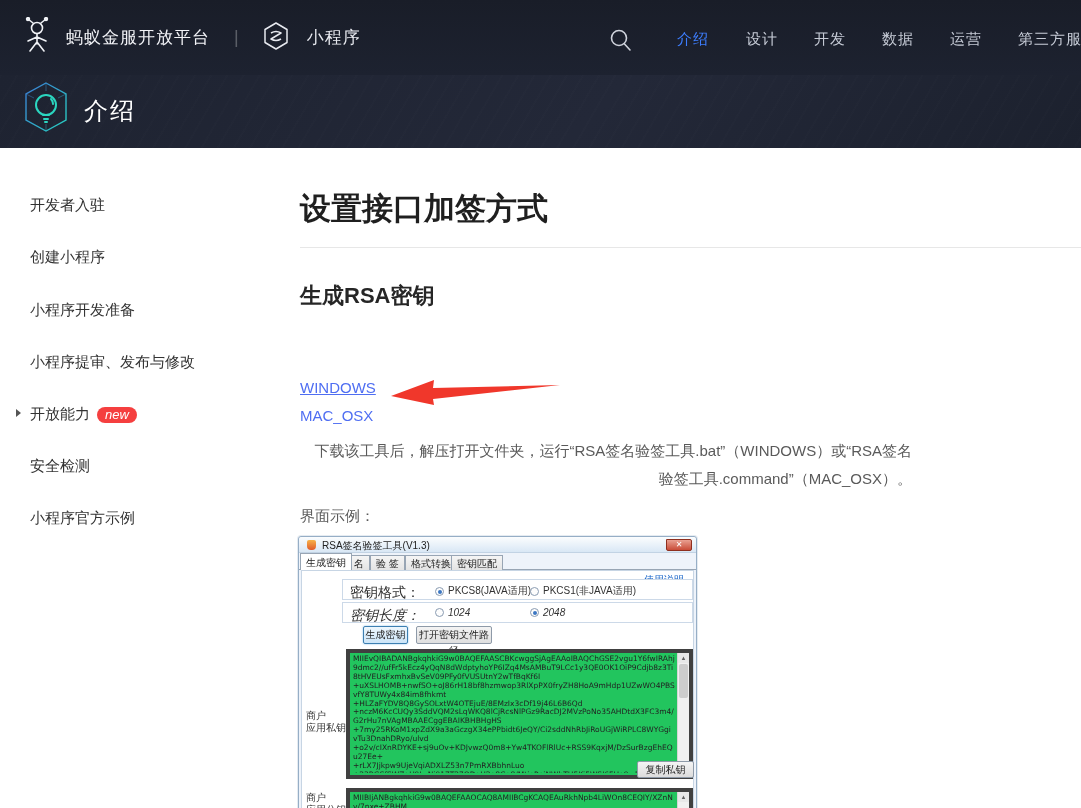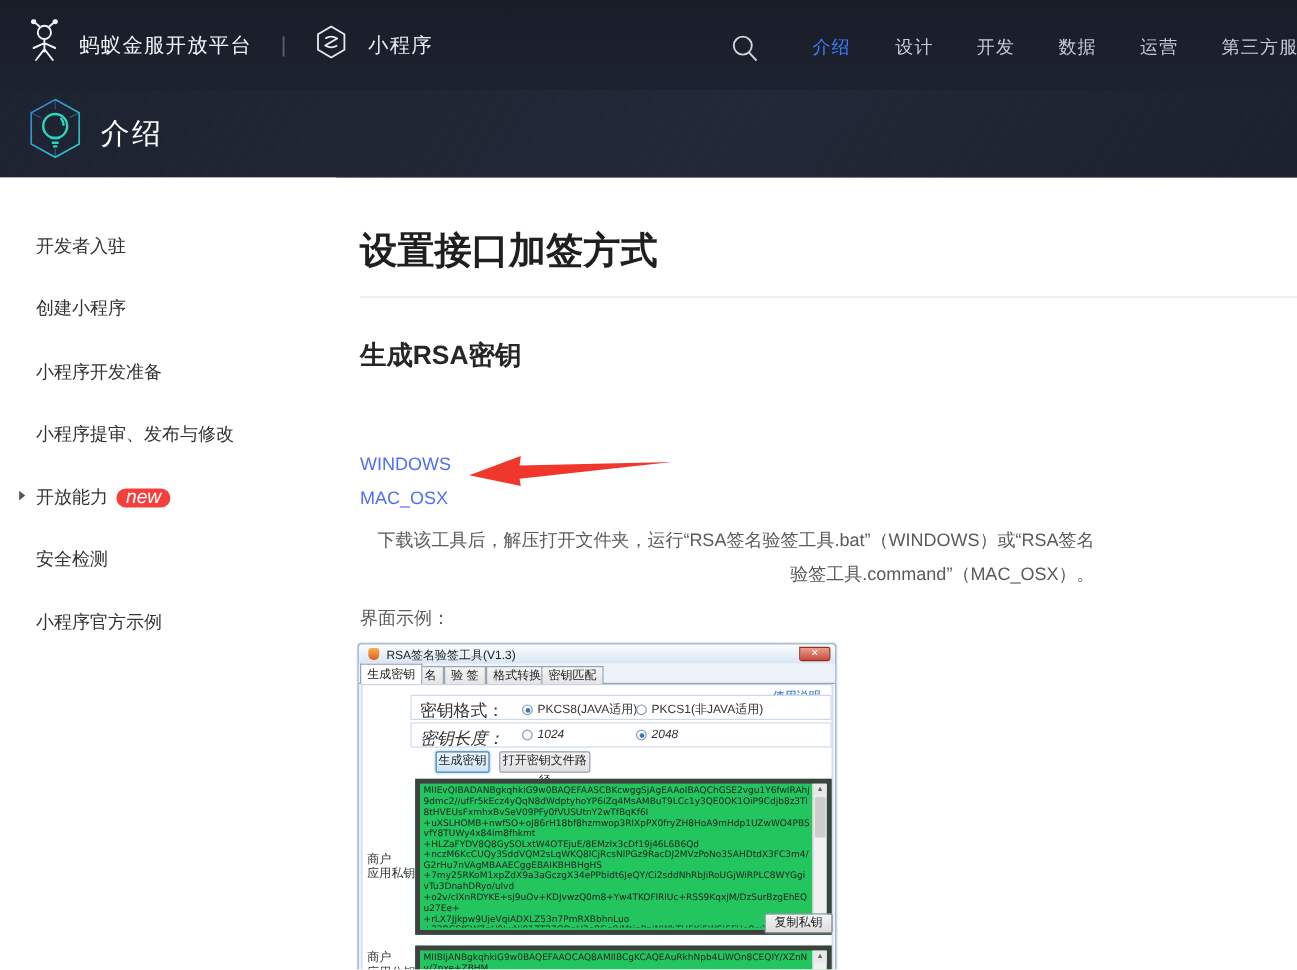--- a/index.html
+++ b/index.html
@@ -25,31 +25,31 @@
     background:repeating-linear-gradient(120deg, rgba(255,255,255,0.03) 0 2px, transparent 2px 14px); }
   #banner-icon { position:absolute; left:18px; top:2px; }
   #banner-title { position:absolute; left:84px; top:20px; font-size:24px; color:#fff; letter-spacing:2px; }
 
   
   #sidebar { position:absolute; left:0; top:148px; width:280px; bottom:0; background:#fff; }
   .side-item { position:absolute; left:30px; font-size:15px; color:#333; cursor:pointer; white-space:nowrap; display:flex; align-items:center; }
   .side-arrow { position:absolute; left:-14px; top:4px; width:0; height:0;
     border-left:5px solid #555; border-top:4px solid transparent; border-bottom:4px solid transparent; }
   .new-badge { display:inline-block; margin-left:7px; background:#f53f3f; color:#fff;
-    font-size:16px; line-height:16px; padding:0 8px; border-radius:9px; font-style:italic; }
+    font-size:13px; line-height:16px; padding:0 8px; border-radius:9px; font-style:italic; }
 
   
   #article { position:absolute; left:300px; top:148px; right:0; bottom:0; }
   #article-title { position:absolute; left:0; top:40px; font-size:31px; font-weight:700; color:#1f1f1f; }
   #article-divider { position:absolute; left:0; top:99px; width:781px; height:1px; background:#e7e7e7; }
   #section-heading { position:absolute; left:0; top:133px; font-size:22px; font-weight:700; color:#262626; }
   .para { position:absolute; left:0; width:612px; font-size:15px; color:#5a5a5a; line-height:28px; }
   #para1 { top:192px; }
   .doc-link { position:absolute; left:0; font-size:15px; color:#4f6ef2; text-decoration:none; cursor:pointer; }
-  #link-windows { top:231px; }
+  #link-windows { top:231px;text-decoration:underline; }
   #link-macosx { top:259px; }
   #red-arrow { position:absolute; left:88px; top:228px; }
   #para2 { top:289px;text-align:right; }
   #para3 { top:354px; width:200px; }
 
   
   #tool { position:absolute; left:-2px; top:388px; width:399px; height:275px;
     border:1px solid #96aec6; border-radius:3px 3px 0 0; background:#eef3fa; box-shadow:0 0 0 1px rgba(150,175,200,.25); }
   #tool-titlebar { position:absolute; left:0; top:0; right:0; height:16px;
     background:linear-gradient(180deg,#fbfdfe,#d9e7f5); border-bottom:1px solid #c2d3e4; border-radius:3px 3px 0 0; }

